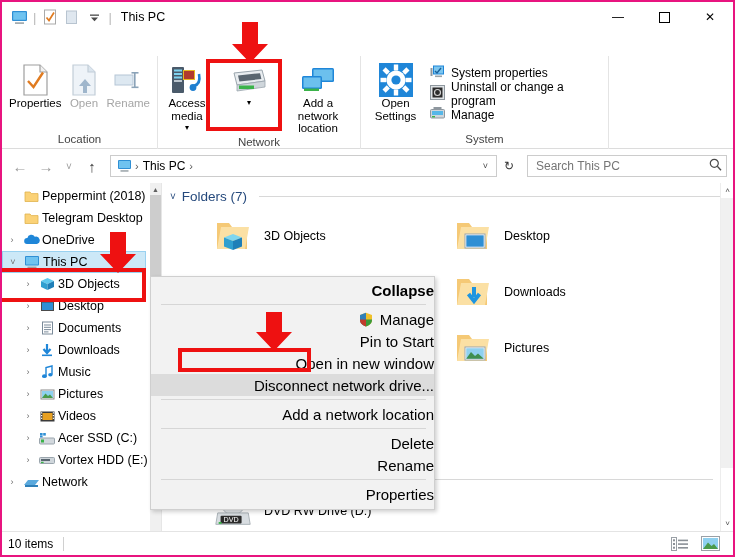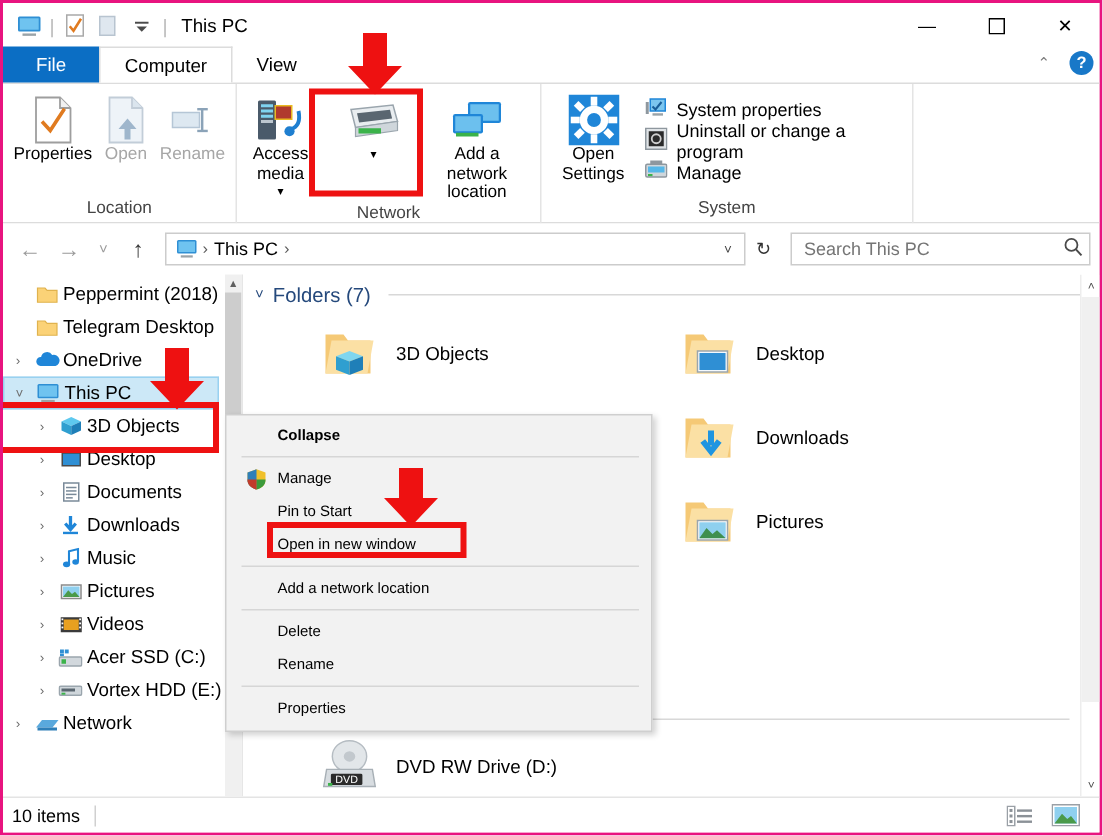--- a/index.html
+++ b/index.html
@@ -229,21 +229,21 @@
   .ctxmenu {
     position: absolute; left: 148px; top: 274px;
     width: 285px; background: #f2f2f2;
     border: 1px solid #cfcfcf;
     box-shadow: 2px 2px 4px rgba(0,0,0,0.18);
     padding: 2px 0 4px 0;
     z-index: 40;
   }
   .mi {
     height: 22px; display: flex; align-items: center;
-    padding-left: 8px; font-size: 10px; white-space: nowrap;
+    padding-left: 8px; font-size: 15px; white-space: nowrap; justify-content: flex-end;
   }
   .mi .micon { width: 24px; display: flex; align-items: center; justify-content: center; }
   .mi .mlabel { padding-left: 2px; }
   .mi.bold .mlabel { font-weight: bold; }
   .mi.hover { background: #dcdcdc; }
   .msep { height: 1px; background: #d6d6d6; margin: 3px 8px 3px 10px; }
 
   
   .redbox {
     position: absolute; border: 4px solid #ee1111; z-index: 60; pointer-events: none;
@@ -289,29 +289,20 @@
       <div class="wc">—</div>
       <div class="wc">
         <svg width="11" height="11" viewBox="0 0 11 11">
             <rect x="0.5" y="0.5" width="10" height="10" fill="none" stroke="#000"></rect>
           </svg>
       </div>
       <div class="wc close">✕</div>
     </div>
   </div>
 
-  <div class="tabstrip">
-    <div class="tab file">File</div>
-    <div class="tab active">Computer</div>
-    <div class="tab inactive">View</div>
-    <div class="tab-right">
-      <span class="chev-up">⌃</span>
-      <span class="help-ico">?</span>
-    </div>
-  </div>
 
   <div class="ribbon">
 
     <div class="rgroup" style="width:156px">
       <div class="rgroup-body">
         <div class="rbtn">
           <span class="ico">
             <svg width="29" height="32" viewBox="0 0 29 32">
               <path d="M3 1 H19 L26 8 V31 H3 Z" fill="#fff" stroke="#9e9e9e" stroke-width="1.2"></path>
               <path d="M19 1 L19 8 L26 8" fill="#f1f1f1" stroke="#9e9e9e" stroke-width="1.2"></path>
@@ -844,20 +835,24 @@
       <span class="mlabel">Pin to Start</span>
     </div>
 
 
     <div class="mi">
       <span class="micon"></span>
       <span class="mlabel">Open in new window</span>
     </div>
 
 
+    <div class="mi hover">
+      <span class="micon"></span>
+      <span class="mlabel">Disconnect network drive...</span>
+    </div>
 
     <div class="msep"></div>
 
     <div class="mi">
       <span class="micon"></span>
       <span class="mlabel">Add a network location</span>
     </div>
 
     <div class="msep"></div>
 

